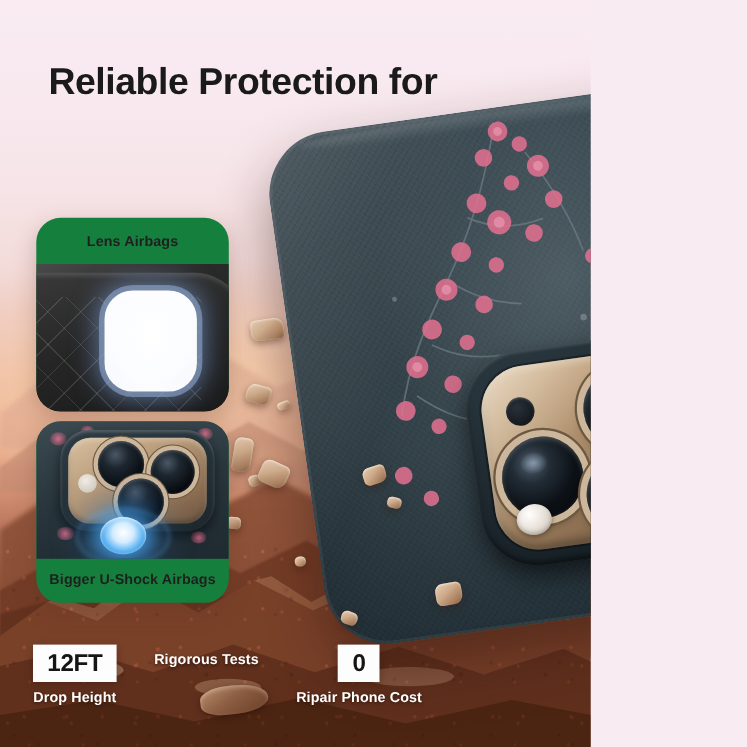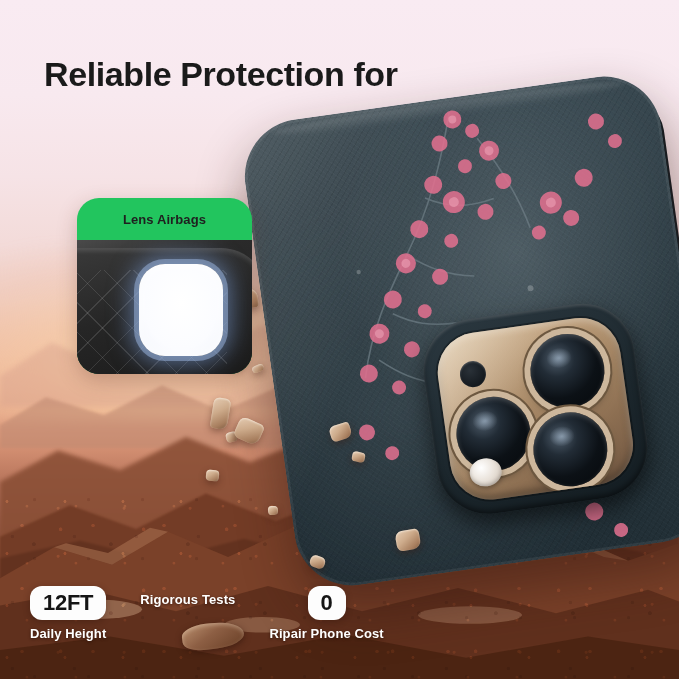--- a/index.html
+++ b/index.html
@@ -8,21 +8,21 @@
   body {
     width: 679px;
     height: 679px;
     overflow: hidden;
     font-family: "Liberation Sans", sans-serif;
     background: #f9ebf2;
   }
 
   #stage {
     position: relative;
-    width: 679px;
+    width: 537px;
     height: 679px;
     overflow: hidden;
     background: #f9ebf2;
   }
 
   
   .sky {
     position: absolute;
     inset: 0;
     background:
@@ -247,25 +247,24 @@
   .debris { position: absolute; inset: 0; pointer-events: none; }
   .chip {
     position: absolute;
     background: linear-gradient(145deg, #e6cdb4 0%, #cdab8b 42%, #a87f5f 78%, #7d5a40 100%);
     box-shadow: 0 3px 7px rgba(60,28,16,.42), inset 0 1px 2px rgba(255,248,238,.6);
   }
 
   
   .inset {
     position: absolute;
-    background: #22c55e;
+    background: #15803d;
     border-radius: 22px;
     box-shadow: 0 7px 20px rgba(92,48,34,.26);
     overflow: hidden;
-    margin-left: 44px;
   }
   .inset-label {
     position: absolute;
     left: 0; right: 0;
     text-align: center;
     color: #1f1f1f;
     font-size: 13px;
     font-weight: 600;
     letter-spacing: .1px;
   }
@@ -378,21 +377,21 @@
     bottom: 38px;
     display: flex;
     gap: 34px;
     align-items: flex-start;
   }
   .stat { text-align: center; }
   .stat-pill {
     display: inline-block;
     background: #fdfdfd;
     color: #151515;
-    border-radius: 12px;
+    border-radius: 0;
     padding: 4px 13px;
     font-size: 22px;
     font-weight: 600;
     letter-spacing: -0.3px;
     line-height: 1.16;
     box-shadow: 0 2px 7px rgba(40,16,8,.32);
   }
   .stat-label {
     margin-top: 6px;
     color: #ffffff;
@@ -567,25 +566,44 @@
   <div class="inset inset-lens">
     <div class="inset-label">Lens Airbags</div>
     <div class="lens-photo">
       <div class="case-corner">
         <div class="lattice"></div>
       </div>
       <div class="lens-cutout"></div>
     </div>
   </div>
 
+  <div class="inset inset-ushock">
+    <div class="ushock-photo">
+      <div class="us-blossom" style="left:12px; top:10px;  width:16px; height:12px;"></div>
+      <div class="us-blossom" style="left:40px; top:4px;   width:13px; height:10px;"></div>
+      <div class="us-blossom" style="left:146px;top:6px;   width:15px; height:11px;"></div>
+      <div class="us-blossom" style="left:18px; top:96px;  width:17px; height:12px;"></div>
+      <div class="us-blossom" style="left:140px;top:100px; width:15px; height:11px;"></div>
+      <div class="us-island">
+        <div class="us-plate"></div>
+        <div class="us-flash"></div>
+        <div class="us-lens us-l1"></div>
+        <div class="us-lens us-l2"></div>
+        <div class="us-lens us-l3"></div>
+      </div>
+      <div class="airbag-ring"></div>
+      <div class="airbag-btn"></div>
+    </div>
+    <div class="inset-label">Bigger U-Shock Airbags</div>
+  </div>
 
   <div class="stats">
     <div class="stat">
       <div class="stat-pill">12FT</div>
-      <div class="stat-label">Daily Height</div>
+      <div class="stat-label">Drop Height</div>
     </div>
     <div class="stat">
       <div class="stat-label">Rigorous Tests</div>
     </div>
     <div class="stat">
       <div class="stat-pill">0</div>
       <div class="stat-label">Ripair Phone Cost</div>
     </div>
   </div>
   <div class="label-occluder"></div>

